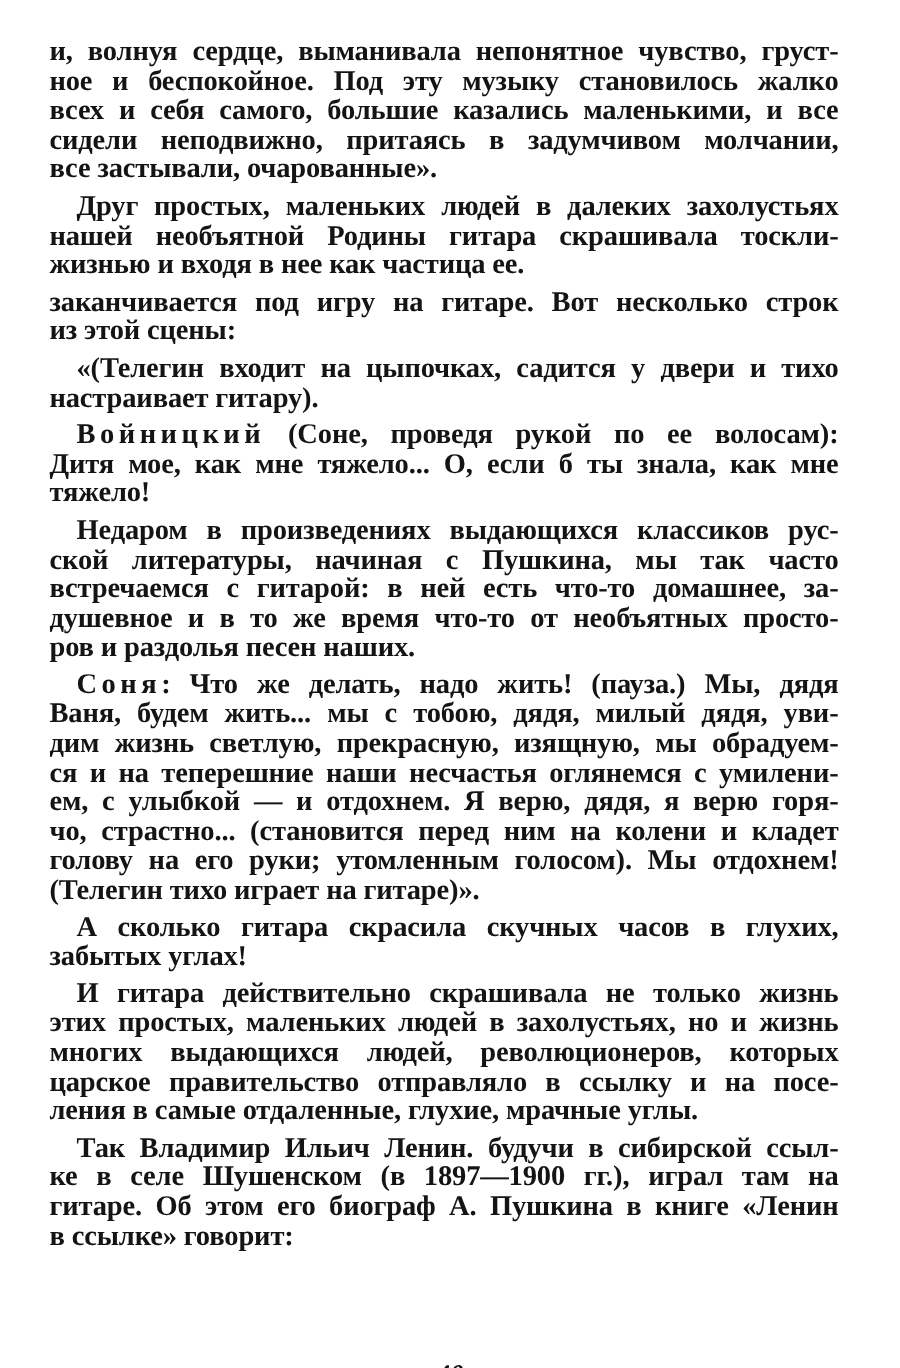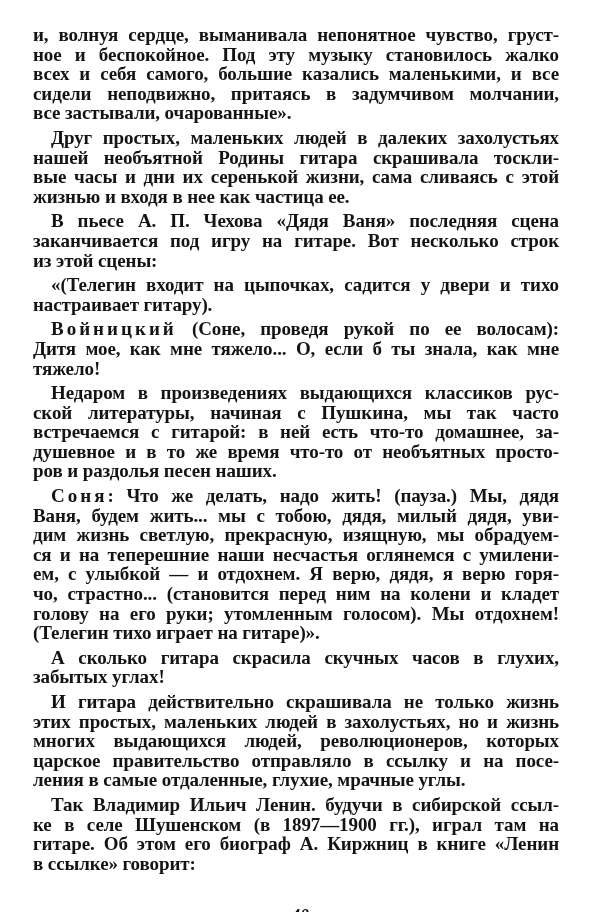--- a/index.html
+++ b/index.html
@@ -35,26 +35,24 @@
     <span class="line">и, волнуя сердце, выманивала непонятное чувство, груст-</span>
     <span class="line">ное и беспокойное. Под эту музыку становилось жалко</span>
     <span class="line">всех и себя самого, большие казались маленькими, и все</span>
     <span class="line">сидели неподвижно, притаясь в задумчивом молчании,</span>
     <span class="line last">все застывали, очарованные».</span>
   </div>
 
   <div class="para">
     <span class="line indent">Друг простых, маленьких людей в далеких захолустьях</span>
     <span class="line">нашей необъятной Родины гитара скрашивала тоскли-</span>
-    <span class="line">вые часы и дни их серенькой жизни, сама сливаясь с этой</span>
     <span class="line last">жизнью и входя в нее как частица ее.</span>
   </div>
 
   <div class="para">
-    <span class="line indent">В пьесе А. П. Чехова «Дядя Ваня» последняя сцена</span>
     <span class="line">заканчивается под игру на гитаре. Вот несколько строк</span>
     <span class="line last">из этой сцены:</span>
   </div>
 
   <div class="para">
     <span class="line indent">«(Телегин входит на цыпочках, садится у двери и тихо</span>
     <span class="line last">настраивает гитару).</span>
   </div>
 
   <div class="para">
@@ -91,19 +89,19 @@
     <span class="line indent">И гитара действительно скрашивала не только жизнь</span>
     <span class="line">этих простых, маленьких людей в захолустьях, но и жизнь</span>
     <span class="line">многих выдающихся людей, революционеров, которых</span>
     <span class="line">царское правительство отправляло в ссылку и на посе-</span>
     <span class="line last">ления в самые отдаленные, глухие, мрачные углы.</span>
   </div>
 
   <div class="para">
     <span class="line indent">Так Владимир Ильич Ленин. будучи в сибирской ссыл-</span>
     <span class="line">ке в селе Шушенском (в 1897—1900 гг.), играл там на</span>
-    <span class="line">гитаре. Об этом его биограф А. Киржниц в книге «Ленин</span>
+    <span class="line">гитаре. Об этом его биограф А. Пушкина в книге «Ленин</span>
     <span class="line last">в ссылке» говорит:</span>
   </div>
 
 </div>
 
 <div class="page-number">40</div>
 
 </body></html>

